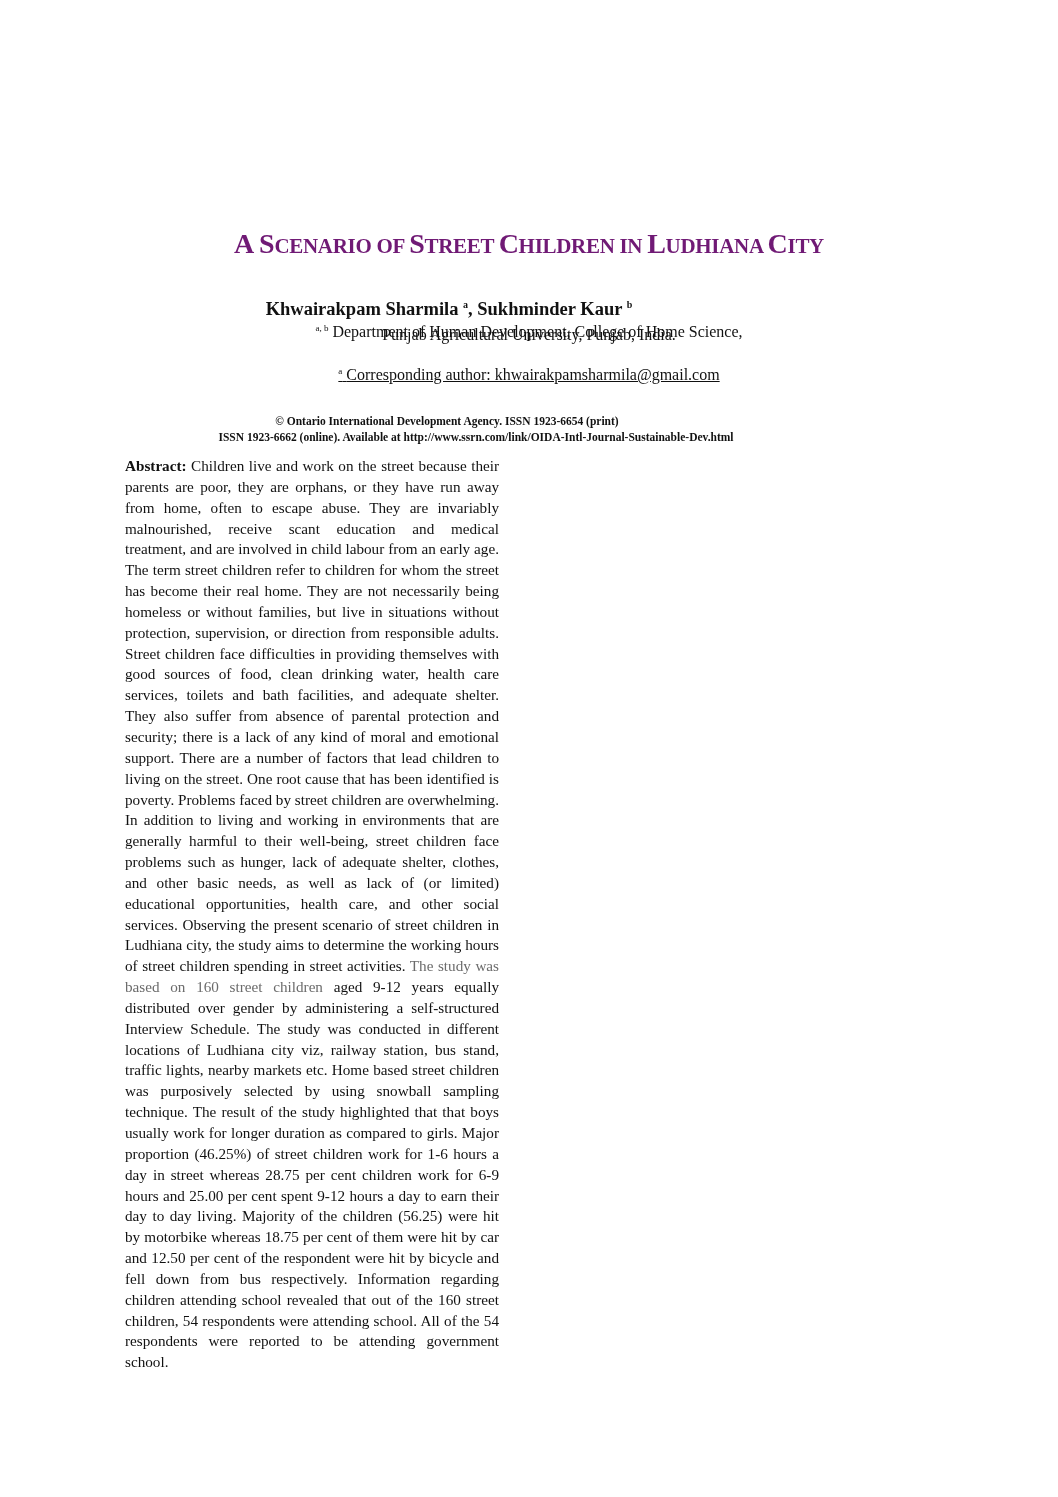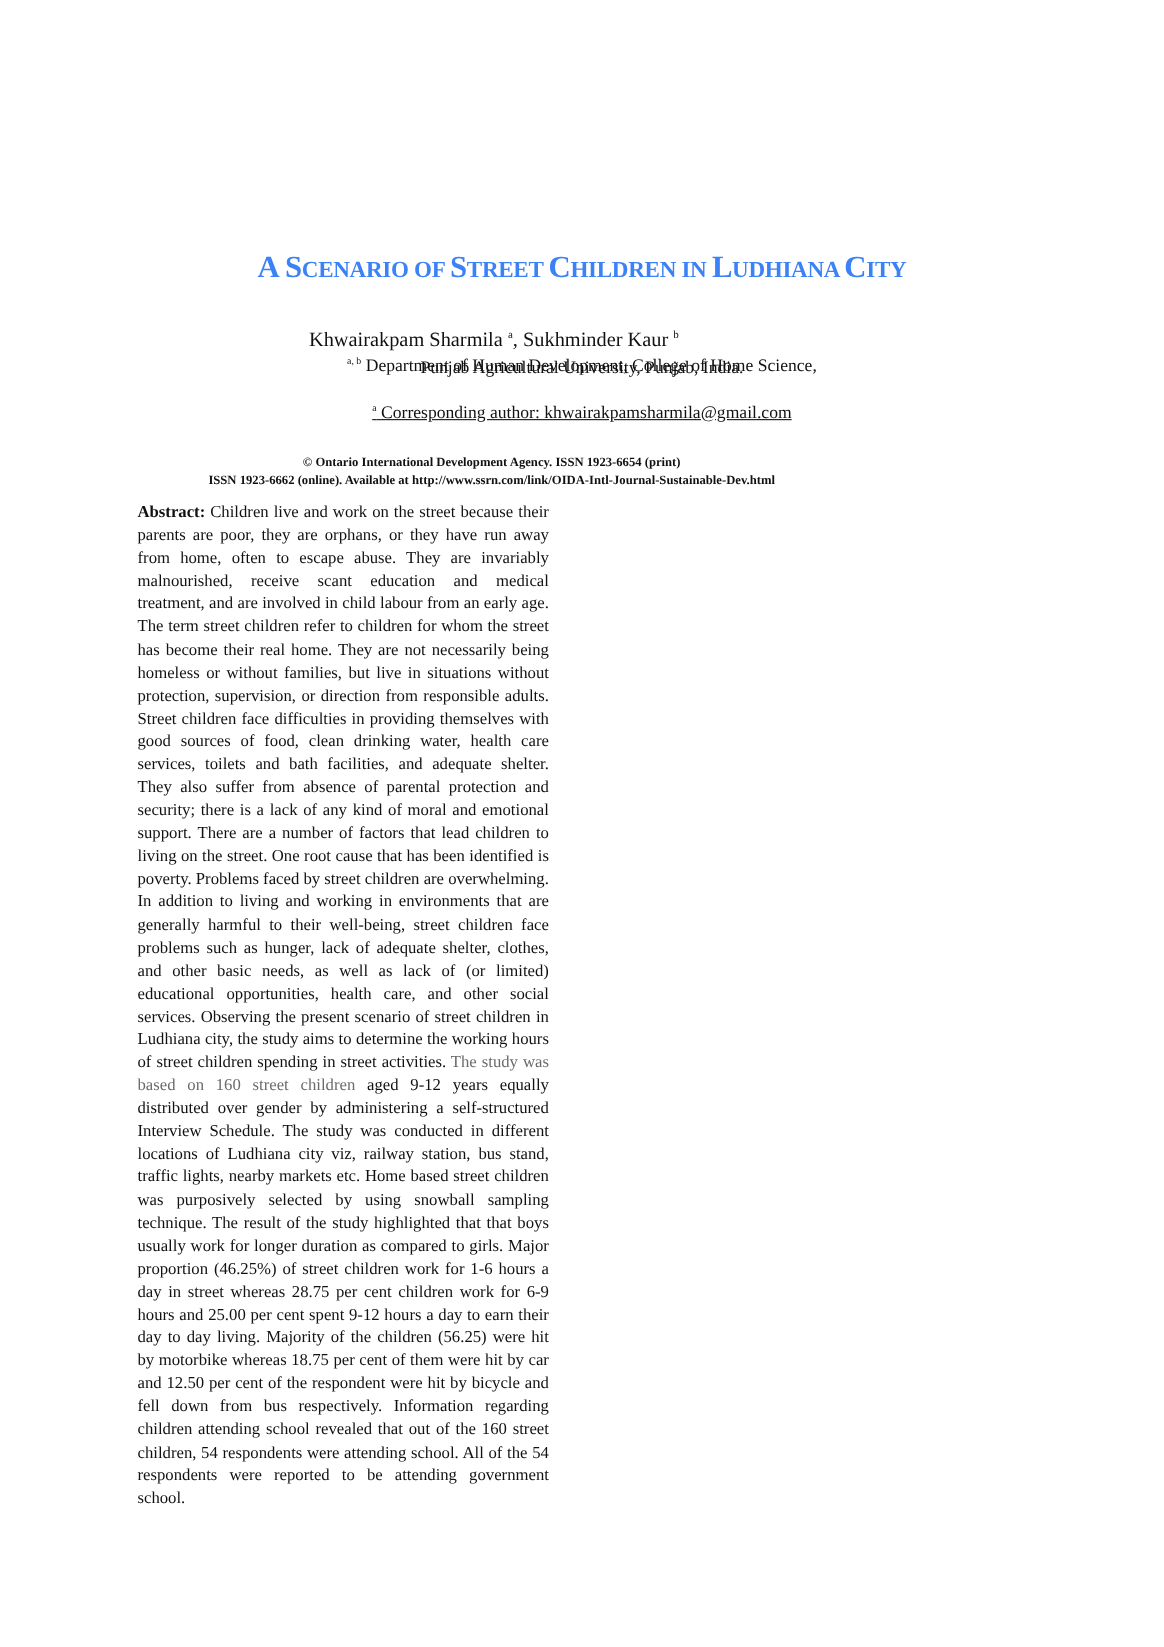--- a/index.html
+++ b/index.html
@@ -3,26 +3,26 @@
 <meta charset="utf-8">
 <style>
   html, body { margin: 0; padding: 0; background: #ffffff; }
   body {
     width: 1058px; height: 1497px; position: relative; overflow: hidden;
     font-family: "Liberation Serif", "DejaVu Serif", serif;
     color: #111111;
   }
   .title {
     position: absolute; top: 228px; left: 0; width: 1058px; text-align: center;
-    font-weight: bold; font-size: 28px; letter-spacing: -0.3px; color: #3b82f6;
+    font-weight: bold; font-size: 28px; letter-spacing: -0.3px; color: #701a75;
   }
   .title .sc { font-size: 21px; }
   .authors {
     position: absolute; top: 299px; left: 0; width: 898px; text-align: center;
-    font-weight: normal; font-size: 18.5px;
+    font-weight: bold; font-size: 18.5px;
   }
   .authors sup { font-size: 10px; }
   .affil {
     position: absolute; left: 0; width: 1058px; text-align: center; font-size: 16px;
   }
   .affil sup { font-size: 9px; }
   .copyright {
     position: absolute; left: 0; width: 894px; text-align: center; font-size: 11.5px;
     font-weight: bold;
   }
@@ -55,20 +55,20 @@
 </div>
 <div class="affil" style="top:326px;">
   <span>Punjab Agricultural University, Punjab, India.</span>
 </div>
 <div class="affil" style="top:366px;text-decoration:underline;">
   <sup>a</sup>
   <span>Corresponding author: khwairakpamsharmila@gmail.com</span>
 </div>
 
 <div class="copyright" style="top:415px;">© Ontario International Development Agency. ISSN 1923-6654 (print)</div>
-<div class="copyright" style="top:431px;">ISSN 1923-6662 (online). Available at http://www.ssrn.com/link/OIDA-Intl-Journal-Sustainable-Dev.html</div>
+<div class="copyright" style="top:431px;margin-left:29px;">ISSN 1923-6662 (online). Available at http://www.ssrn.com/link/OIDA-Intl-Journal-Sustainable-Dev.html</div>
 
 <div class="col left">
   <p><span class="bold">Abstract:</span><span> Children live and work on the street because their parents are poor, they are orphans, or they have run away from home, often to escape abuse. They are invariably malnourished, receive scant education and medical treatment, and are involved in child labour from an early age. The term street children refer to children for whom the street has become their real home. They are not necessarily being homeless or without families, but live in situations without protection, supervision, or direction from responsible adults. Street children face difficulties in providing themselves with good sources of food, clean drinking water, health care services, toilets and bath facilities, and adequate shelter. They also suffer from absence of parental protection and security; there is a lack of any kind of moral and emotional support. There are a number of factors that lead children to living on the street. One root cause that has been identified is poverty. Problems faced by street children are overwhelming. In addition to living and working in environments that are generally harmful to their well-being, street children face problems such as hunger, lack of adequate shelter, clothes, and other basic needs, as well as lack of (or limited) educational opportunities, health care, and other social services. Observing the present scenario of street children in Ludhiana city, the study aims to determine the working hours of street children spending in street activities.</span><span class="gray"> The study was based on 160 street children</span><span> aged 9-12 years equally distributed over gender by administering a self-structured Interview Schedule. The study was conducted in different locations of Ludhiana city viz, railway station, bus stand, traffic lights, nearby markets etc. Home based street children was purposively selected by using snowball sampling technique. The result of the study highlighted that that boys usually work for longer duration as compared to girls. Major proportion (46.25%) of street children work for 1-6 hours a day in street whereas 28.75 per cent children work for 6-9 hours and 25.00 per cent spent 9-12 hours a day to earn their day to day living. Majority of the children (56.25) were hit by motorbike whereas 18.75 per cent of them were hit by car and 12.50 per cent of the respondent were hit by bicycle and fell down from bus respectively. Information regarding children attending school revealed that out of the 160 street children, 54 respondents were attending school. All of the 54 respondents were reported to be attending government school.</span></p>
 </div>
 
 <div class="col right" style="top:-1px;">
 </div>
 
 </body></html>

